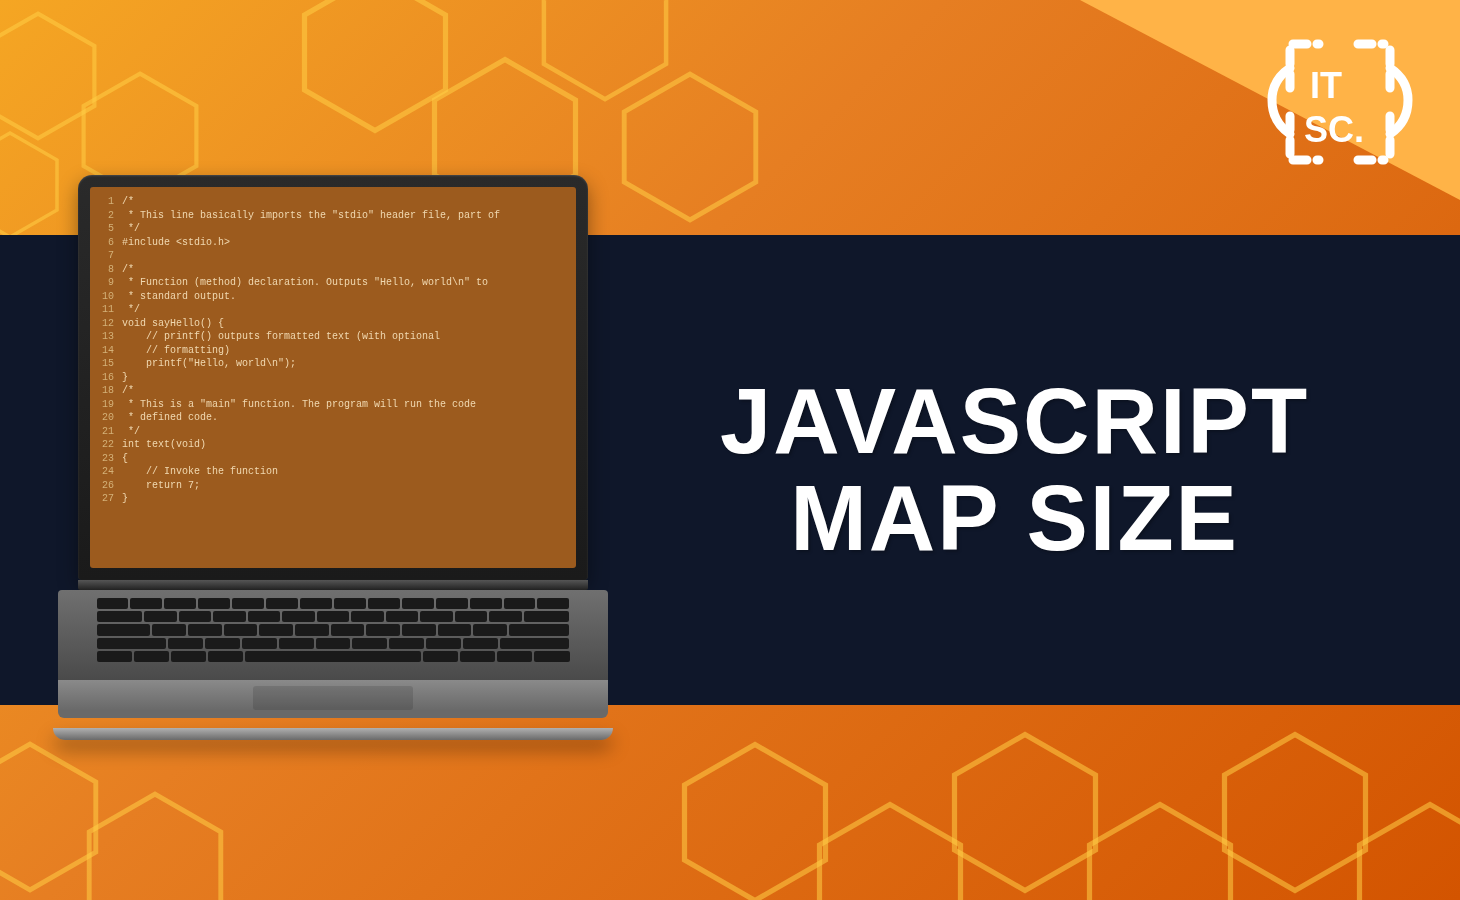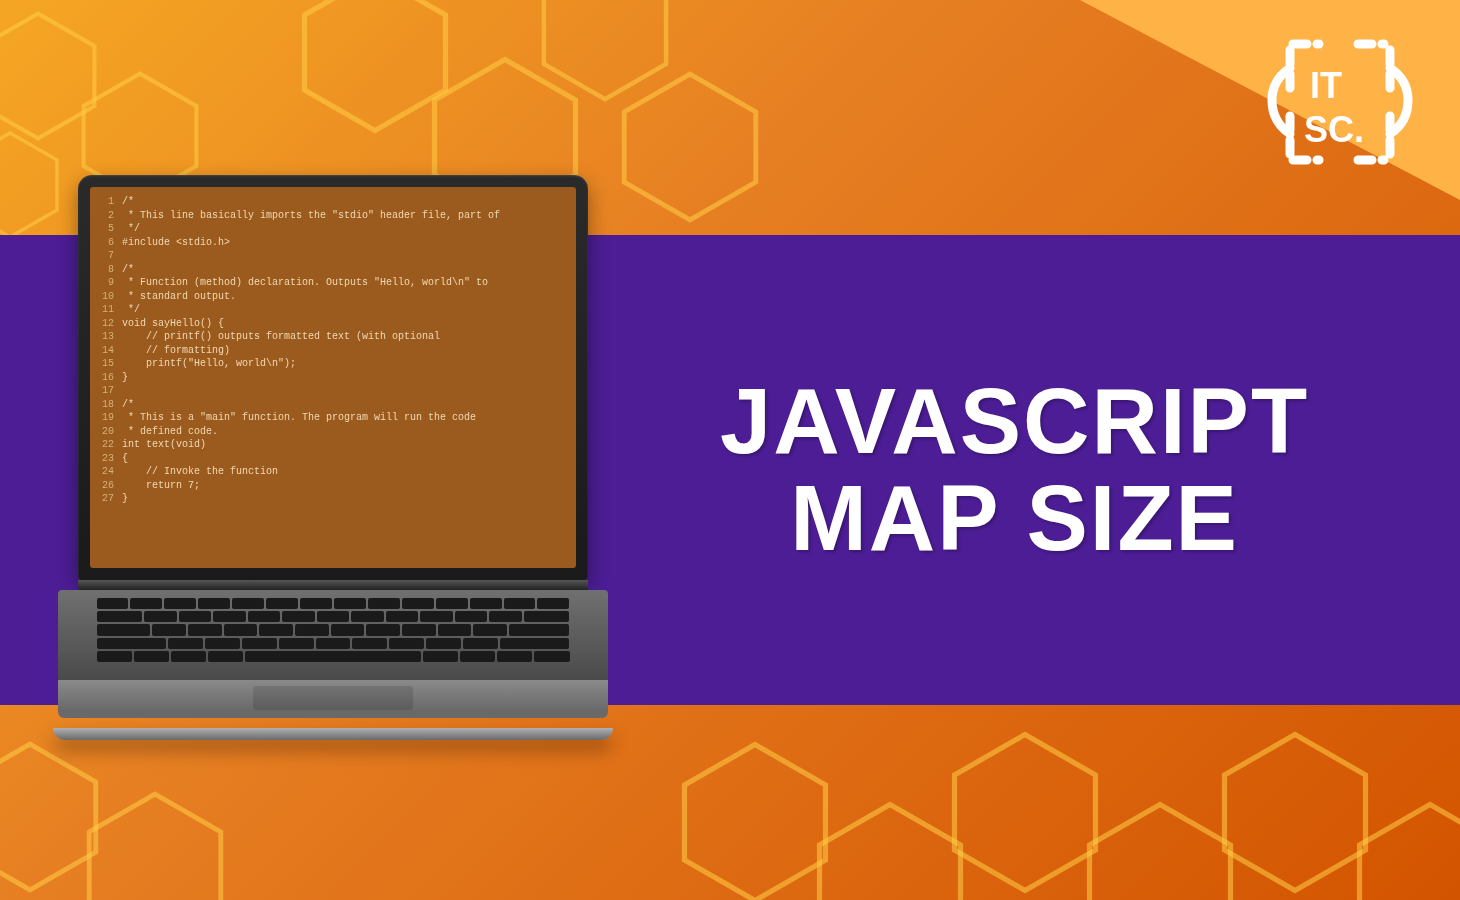--- a/index.html
+++ b/index.html
@@ -34,21 +34,21 @@
   right: 40px;
   z-index: 10;
 }
 
 .center-band {
   position: absolute;
   top: 235px;
   left: 0;
   right: 0;
   height: 470px;
-  background: #4c1d95;
+  background: #0f172a;
   display: flex;
   align-items: center;
 }
 
 .title-block {
   position: absolute;
   left: 720px;
   top: 50%;
   transform: translateY(-50%);
   color: #fff;
@@ -276,24 +276,24 @@
           <div class="code-line"><span class="code-gutter">7</span><span></span></div>
           <div class="code-line"><span class="code-gutter">8</span><span>/*</span></div>
           <div class="code-line"><span class="code-gutter">9</span><span> * Function (method) declaration. Outputs "Hello, world\n" to</span></div>
           <div class="code-line"><span class="code-gutter">10</span><span> * standard output.</span></div>
           <div class="code-line"><span class="code-gutter">11</span><span> */</span></div>
           <div class="code-line"><span class="code-gutter">12</span><span>void sayHello() {</span></div>
           <div class="code-line"><span class="code-gutter">13</span><span>    // printf() outputs formatted text (with optional</span></div>
           <div class="code-line"><span class="code-gutter">14</span><span>    // formatting)</span></div>
           <div class="code-line"><span class="code-gutter">15</span><span>    printf("Hello, world\n");</span></div>
           <div class="code-line"><span class="code-gutter">16</span><span>}</span></div>
-          <div class="code-line"><span class="code-gutter">17</span><span></span></div>
           <div class="code-line"><span class="code-gutter">18</span><span>/*</span></div>
           <div class="code-line"><span class="code-gutter">19</span><span> * This is a "main" function. The program will run the code</span></div>
           <div class="code-line"><span class="code-gutter">20</span><span> * defined code.</span></div>
+          <div class="code-line"><span class="code-gutter">21</span><span> */</span></div>
           <div class="code-line"><span class="code-gutter">22</span><span>int text(void)</span></div>
           <div class="code-line"><span class="code-gutter">23</span><span>{</span></div>
           <div class="code-line"><span class="code-gutter">24</span><span>    // Invoke the function</span></div>
           <div class="code-line"><span class="code-gutter">26</span><span>    return 7;</span></div>
           <div class="code-line"><span class="code-gutter">27</span><span>}</span></div>
         </div>
 
     </div>
   </div>
   <div class="laptop-hinge"></div>

